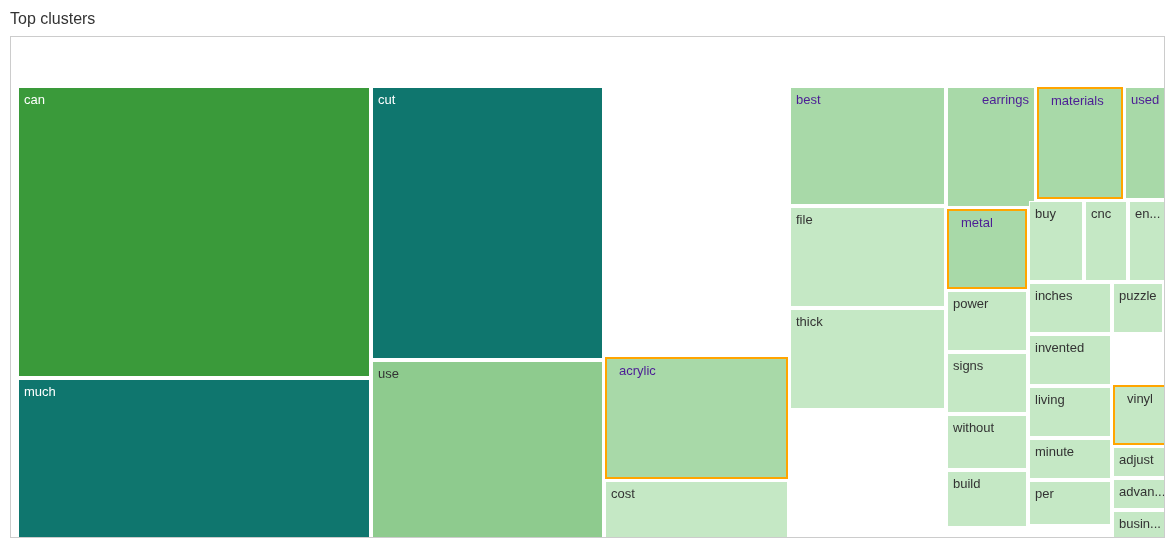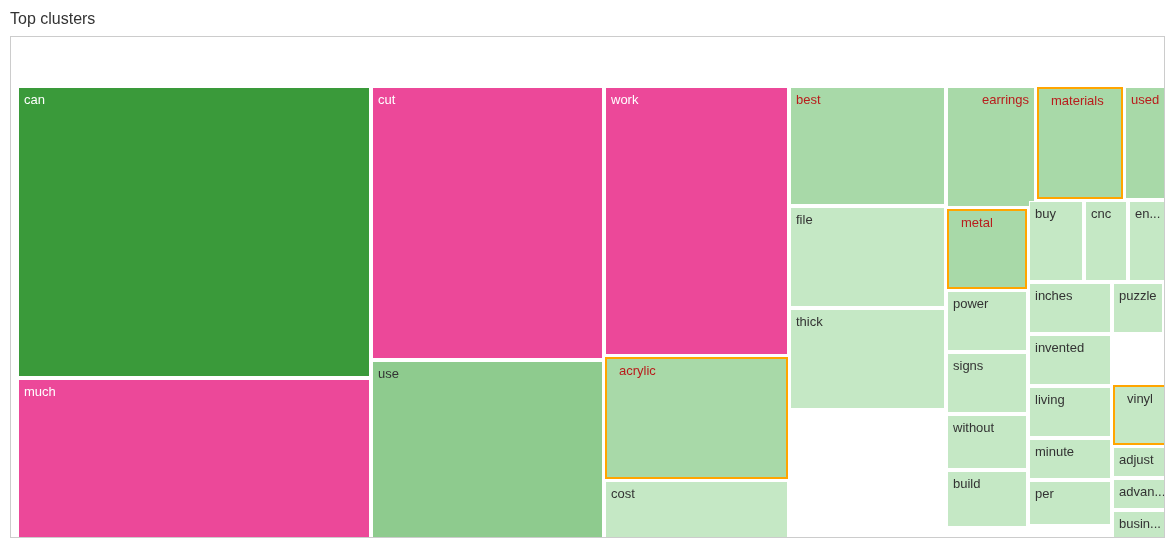--- a/index.html
+++ b/index.html
@@ -34,36 +34,35 @@
     .cell-label {
       font-size: 13px;
     }
 
     .highlighted {
       border: 2px solid orange !important;
       padding-left: 12px;
     }
 
     .dark-green { background-color: #3a9a3a; color: #fff; }
-    .medium-green { background-color: #ec4899; color: #fff; }
+    .medium-green { background-color: #0f766e; color: #fff; }
     .light-green { background-color: #8ecb8e; color: #333; }
-    .lighter-green { background-color: #a8d9a8; color: #b91c1c; }
+    .lighter-green { background-color: #a8d9a8; color: #4c1d95; }
     .lightest-green { background-color: #c5e8c5; color: #333; }
   </style>
 </head>
 <body>
 
 <div class="title">Top clusters</div>
 
 <div class="treemap-container" style="position:relative; width:1155px; height:502px;">
 <div class="cell dark-green" style="left: 7px; top: 50px; width: 352px; height: 290px;"><span class="cell-label">can</span></div>
     <div class="cell medium-green" style="left: 7px; top: 342px; width: 352px; height: 202px;"><span class="cell-label">much</span></div>
     <div class="cell medium-green" style="left: 361px; top: 50px; width: 231px; height: 272px;"><span class="cell-label">cut</span></div>
     <div class="cell light-green" style="left: 361px; top: 324px; width: 231px; height: 220px;"><span class="cell-label">use</span></div>
-    <div class="cell medium-green" style="left: 594px; top: 50px; width: 183px; height: 268px;"><span class="cell-label">work</span></div>
     <div class="cell lighter-green highlighted" style="left: 594px; top: 320px; width: 183px; height: 122px;"><span class="cell-label">acrylic</span></div>
     <div class="cell lightest-green" style="left: 594px; top: 444px; width: 183px; height: 100px;"><span class="cell-label">cost</span></div>
     <div class="cell lighter-green" style="left: 779px; top: 50px; width: 155px; height: 118px;"><span class="cell-label">best</span></div>
     <div class="cell lightest-green" style="left: 779px; top: 170px; width: 155px; height: 100px;"><span class="cell-label">file</span></div>
     <div class="cell lightest-green" style="left: 779px; top: 272px; width: 155px; height: 100px;"><span class="cell-label">thick</span></div>
     <div class="cell lightest-green" style="left: 779px; top: 500px; width: 155px; height: 44px;"></div>
     <div class="cell lighter-green" style="left: 936px; top: 50px; width: 88px; height: 120px; text-align: right;"><span class="cell-label">earrings</span></div>
     <div class="cell lighter-green highlighted" style="left: 1026px; top: 50px; width: 86px; height: 112px;"><span class="cell-label">materials</span></div>
     <div class="cell lighter-green" style="left: 1114px; top: 50px; width: 44px; height: 112px;"><span class="cell-label">used</span></div>
     <div class="cell lighter-green highlighted" style="left: 936px; top: 172px; width: 80px; height: 80px;"><span class="cell-label">metal</span></div>

